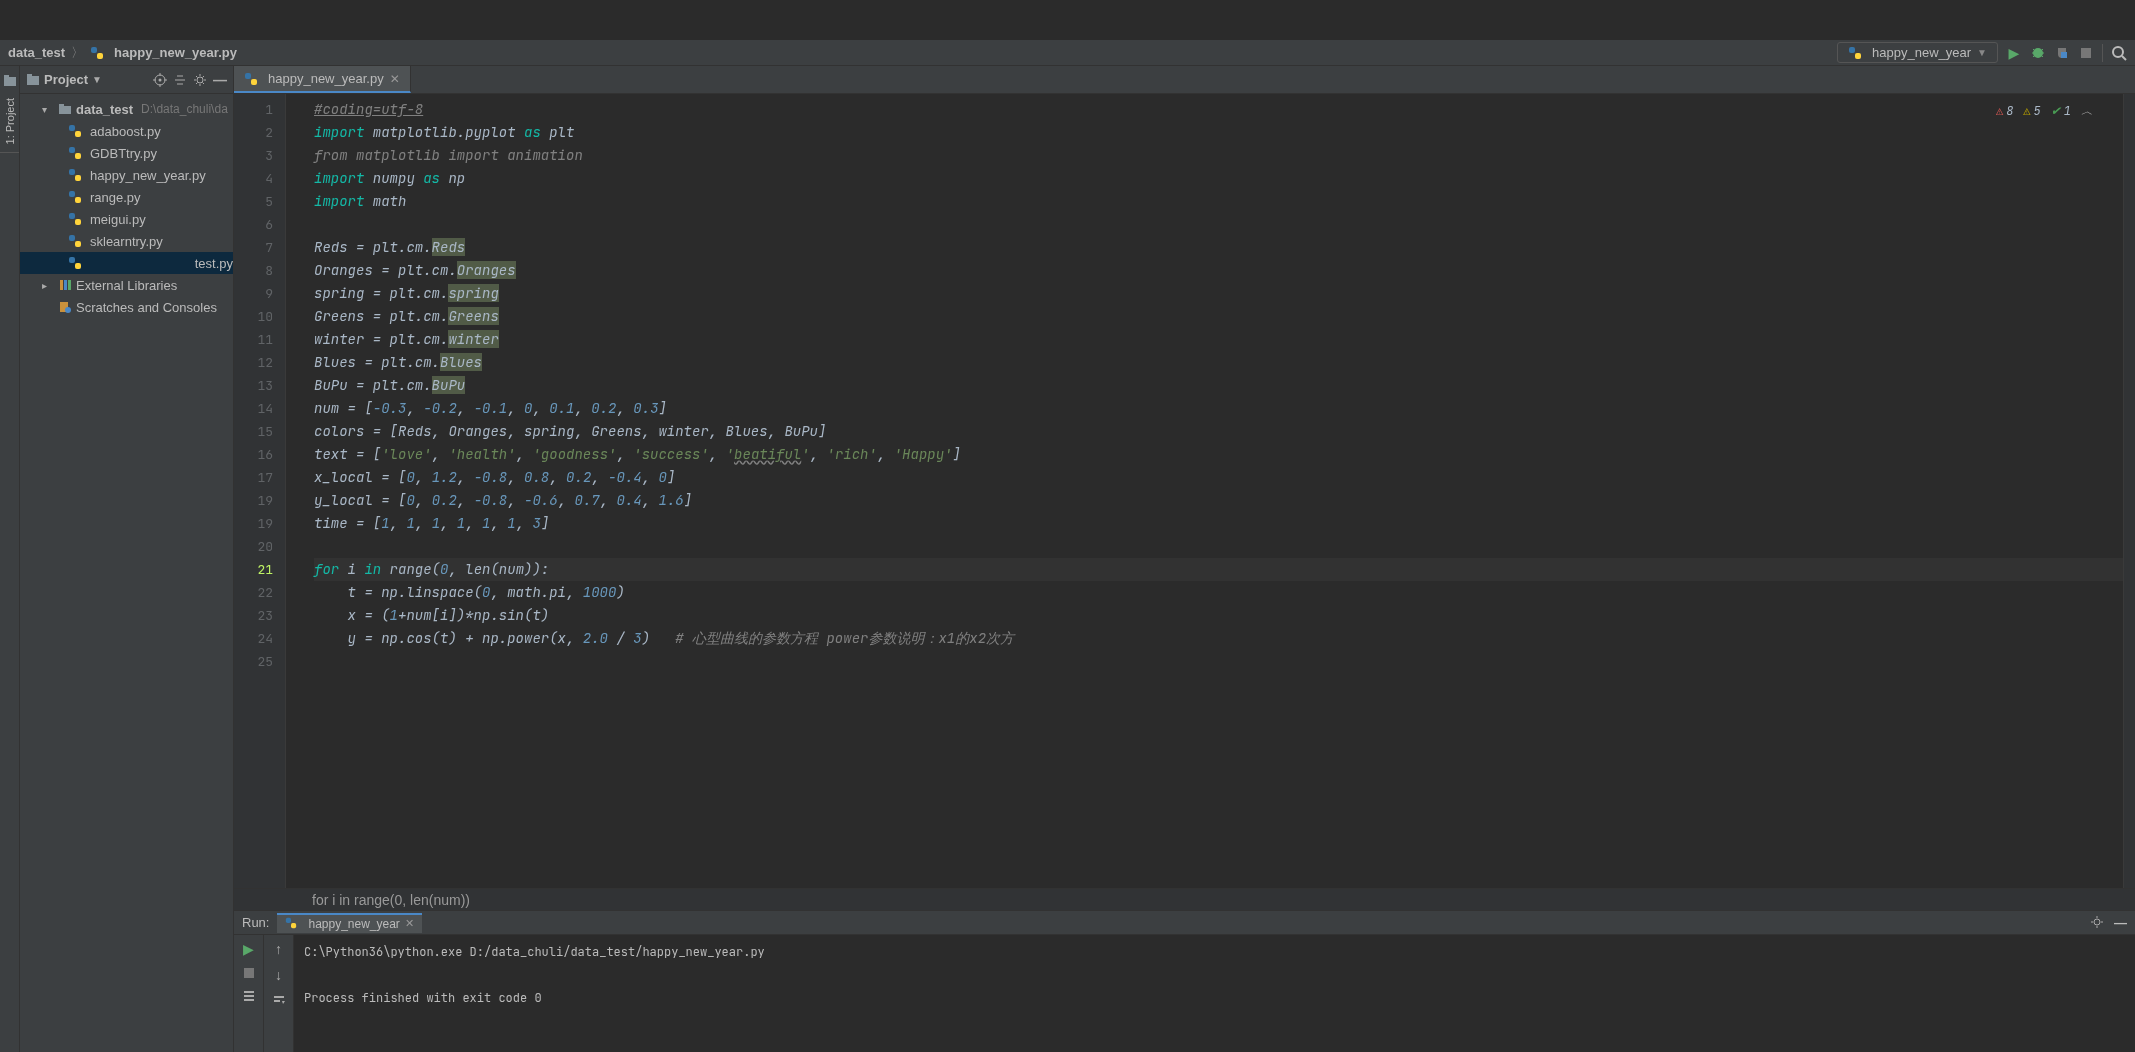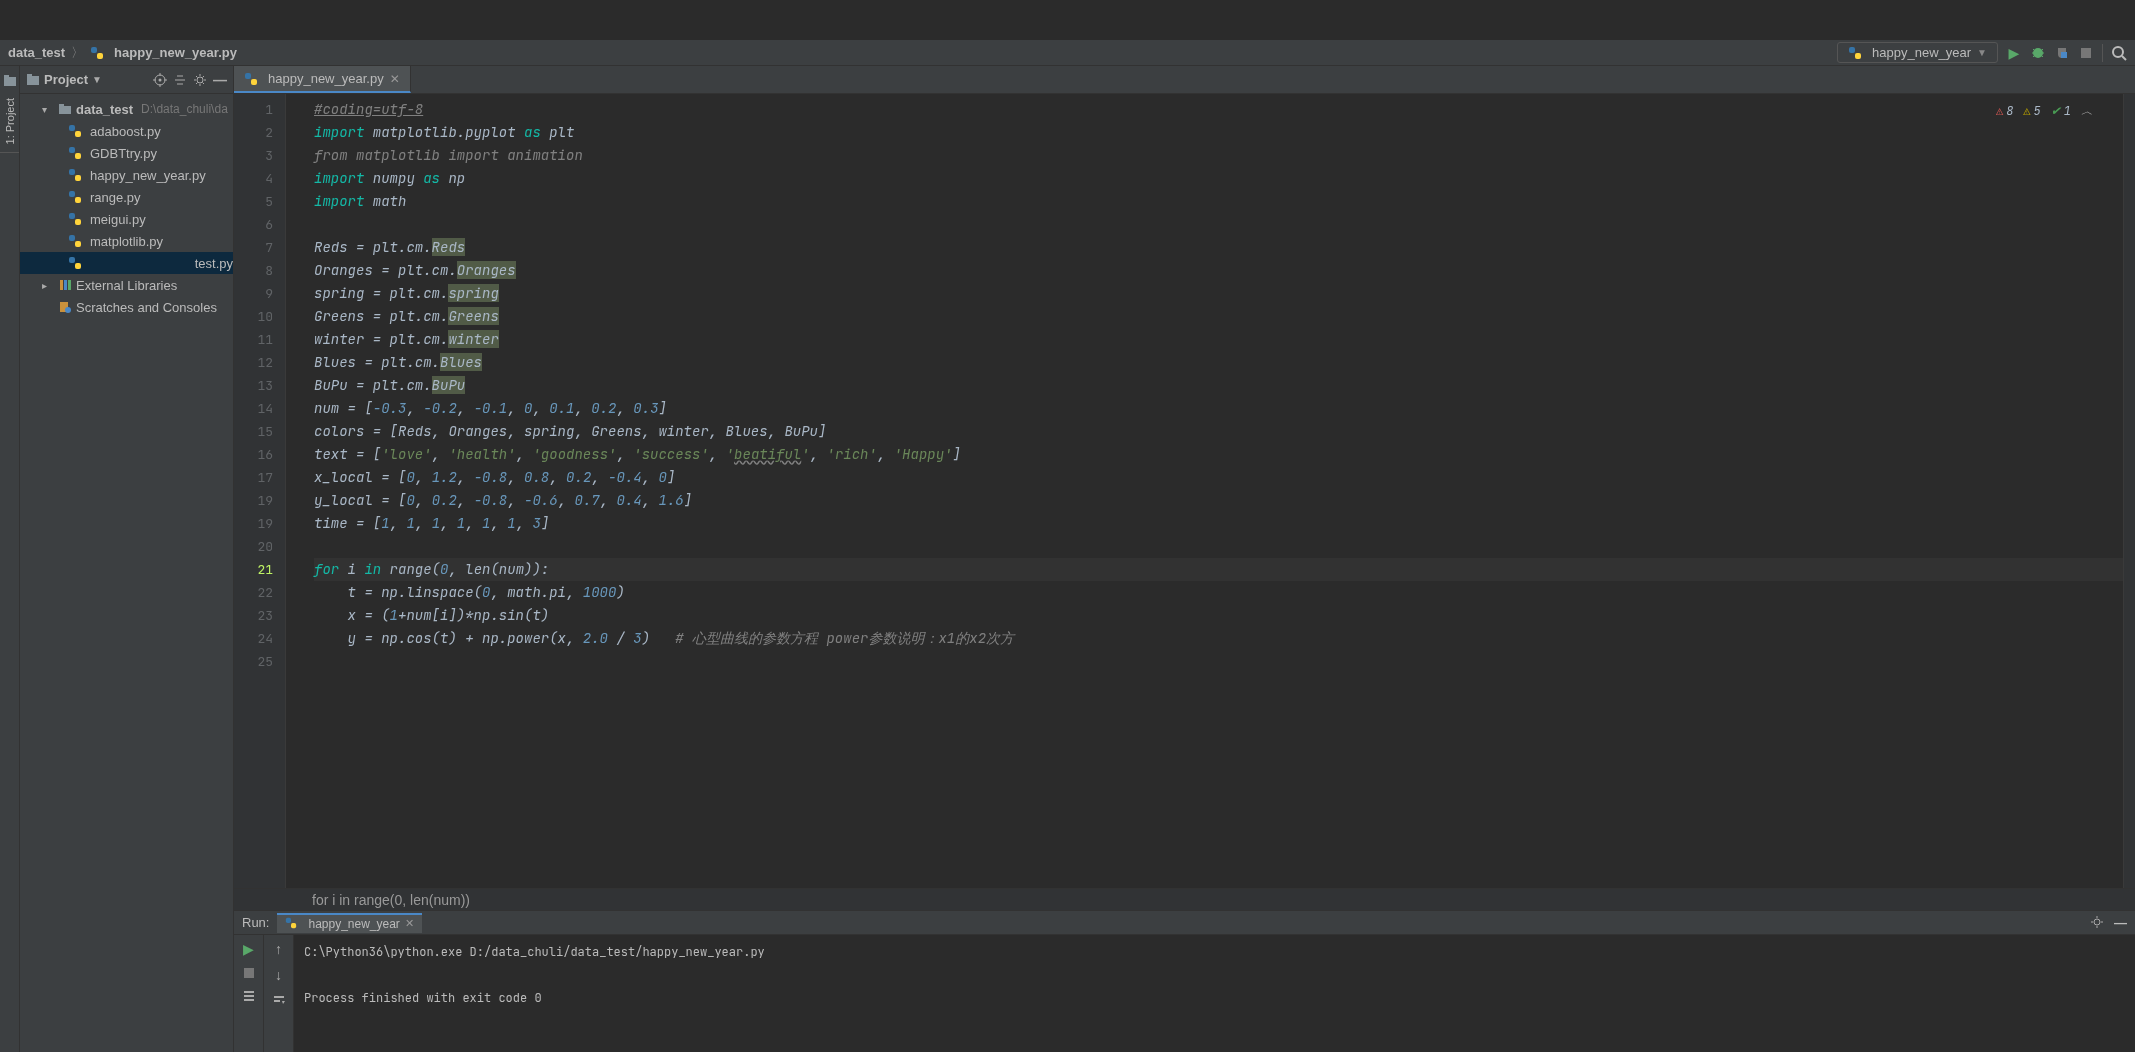--- a/index.html
+++ b/index.html
@@ -408,21 +408,21 @@
             </span>
           <span class="label">meigui.py</span>
         </div>
         <div class="tree-row depth2">
           <span class="py-icon">
               <svg width="14" height="14" viewBox="0 0 14 14">
                 <rect x="1" y="1" width="6" height="6" rx="2" fill="#3573a6"></rect>
                 <rect x="7" y="7" width="6" height="6" rx="2" fill="#ffd43b"></rect>
               </svg>
             </span>
-          <span class="label">matplotlib.py</span>
+          <span class="label">sklearntry.py</span>
         </div>
         <div class="tree-row depth2 selected">
           <span class="py-icon">
               <svg width="14" height="14" viewBox="0 0 14 14">
                 <rect x="1" y="1" width="6" height="6" rx="2" fill="#3573a6"></rect>
                 <rect x="7" y="7" width="6" height="6" rx="2" fill="#ffd43b"></rect>
               </svg>
             </span>
           <span class="label">test.py</span>
         </div>

